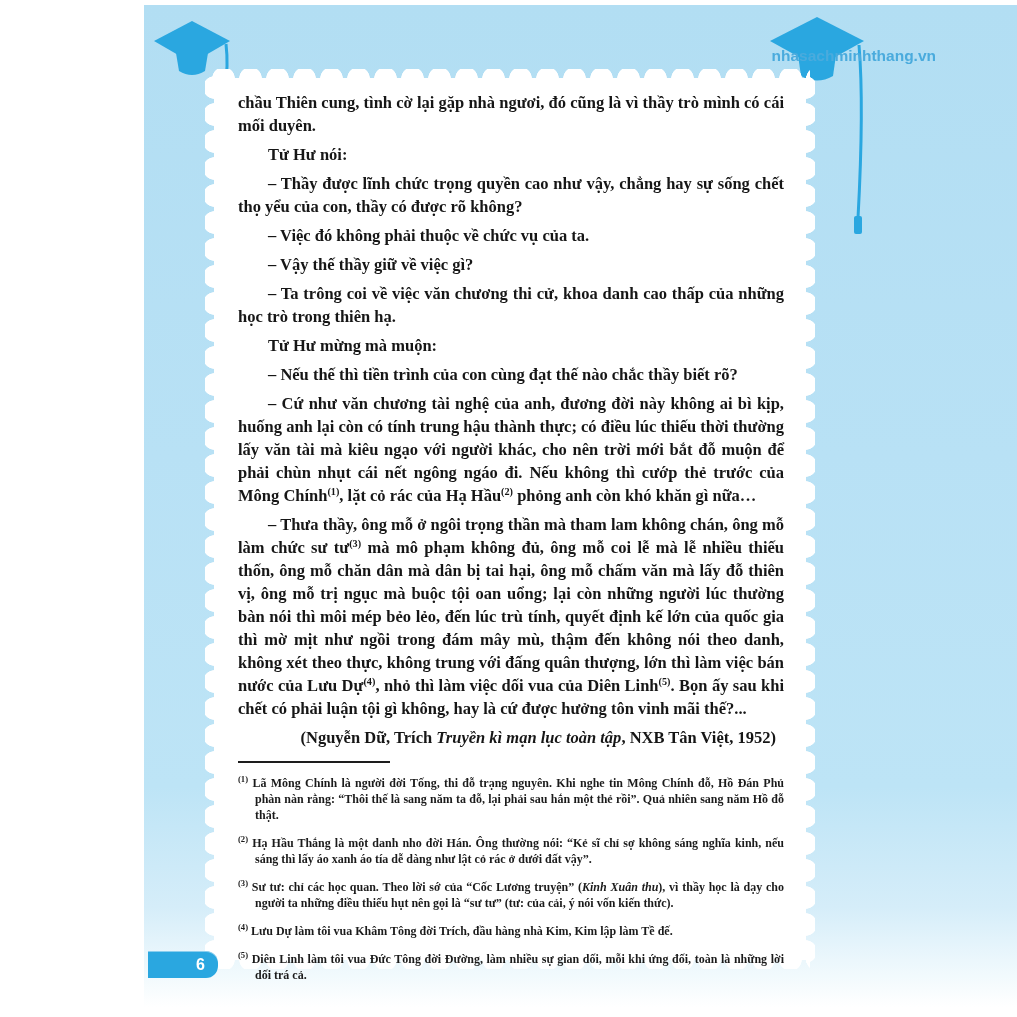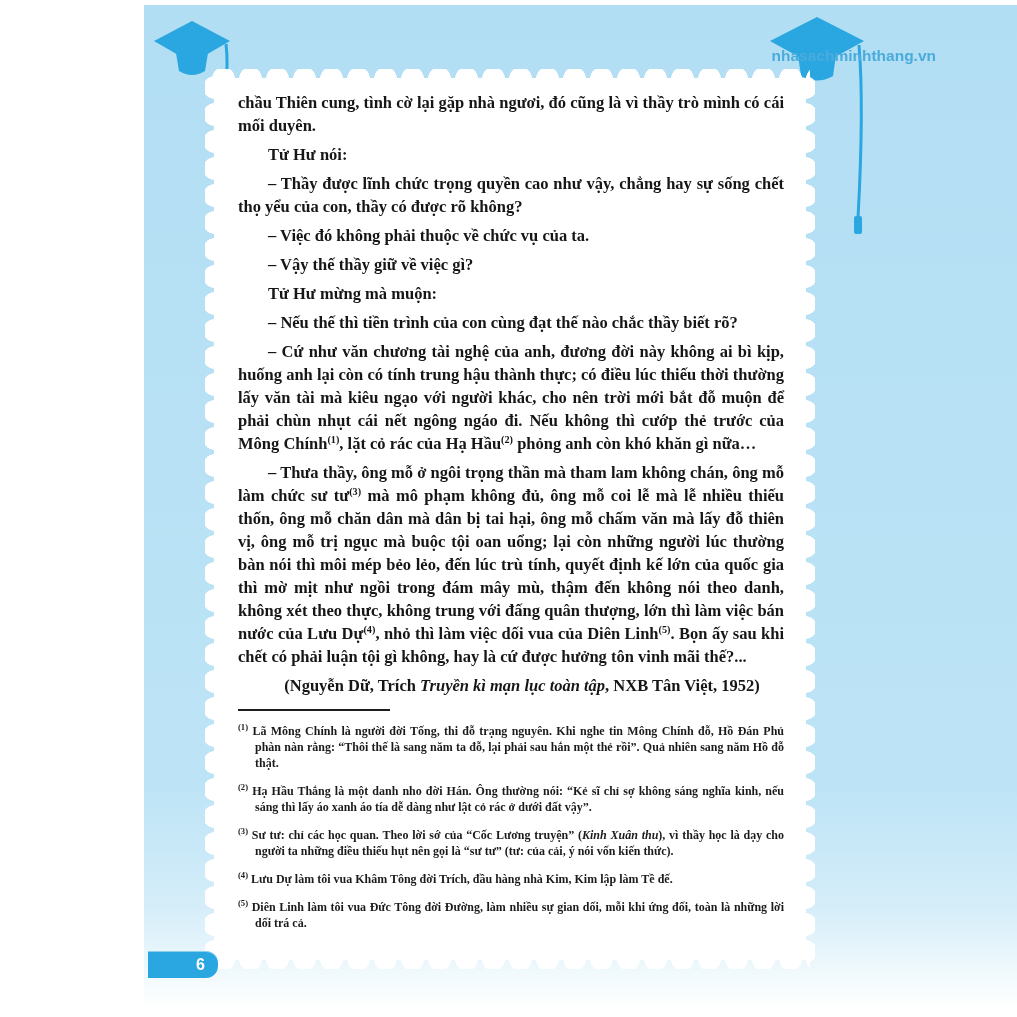--- a/index.html
+++ b/index.html
@@ -22,21 +22,21 @@
     background-size:9px 27px;background-repeat:repeat-y;}
   .sc-right{top:-4px;bottom:-4px;right:-9px;width:9px;
     background-image:radial-gradient(circle at -5% 50%, #fff 11px, rgba(255,255,255,0) 11.6px);
     background-size:9px 27px;background-repeat:repeat-y;}
 
   .paper-inner{position:absolute;left:0;top:0;right:0;bottom:0;padding:13px 22px 8px 24px;
     color:#161616;font-size:16.5px;line-height:23px;}
   .para{margin:0 0 6px 0;text-indent:30px;text-align:justify;}
   .para.first{text-indent:0;}
   sup{font-size:0.62em;line-height:0;}
-  .citation{margin:4px 8px 0 0;text-align:center;}
+  .citation{margin:4px 8px 0 0;text-align:right;}
   .citation i{font-style:italic;}
 
   .fnrule{width:152px;height:0;border-top:2px solid #1d1d1d;margin:12px 0 5px 0;}
   .fn{margin:12px 0 2px 0;font-size:12px;line-height:16px;text-align:justify;
       padding-left:17px;text-indent:-17px;color:#1b1b1b;}
   .fn sup{font-size:0.72em;}
 
   
   .v50{position:absolute;left:157px;top:90px;writing-mode:vertical-rl;text-orientation:mixed;
     font-family:"Liberation Sans", sans-serif;font-weight:bold;font-size:56px;letter-spacing:-2px;
@@ -89,20 +89,21 @@
       <div class="sc sc-bottom"></div>
       <div class="sc sc-left"></div>
       <div class="sc sc-right"></div>
 
       <div class="paper-inner">
         <p class="para first">chầu Thiên cung, tình cờ lại gặp nhà ngươi, đó cũng là vì thầy trò mình có cái mối duyên.</p>
         <p class="para">Tử Hư nói:</p>
         <p class="para">– Thầy được lĩnh chức trọng quyền cao như vậy, chẳng hay sự sống chết thọ yểu của con, thầy có được rõ không?</p>
         <p class="para">– Việc đó không phải thuộc về chức vụ của ta.</p>
         <p class="para">– Vậy thế thầy giữ về việc gì?</p>
+        <p class="para">– Ta trông coi về việc văn chương thi cử, khoa danh cao thấp của những học trò trong thiên hạ.</p>
         <p class="para">Tử Hư mừng mà muộn:</p>
         <p class="para">– Nếu thế thì tiền trình của con cùng đạt thế nào chắc thầy biết rõ?</p>
         <p class="para"><span>– Cứ như văn chương tài nghệ của anh, đương đời này không ai bì kịp, huống anh lại còn có tính trung hậu thành thực; có điều lúc thiếu thời thường lấy văn tài mà kiêu ngạo với người khác, cho nên trời mới bắt đỗ muộn để phải chùn nhụt cái nết ngông ngáo đi. Nếu không thì cướp thẻ trước của Mông Chính</span><sup>(1)</sup><span>, lặt cỏ rác của Hạ Hầu</span><sup>(2)</sup><span> phỏng anh còn khó khăn gì nữa…</span></p>
         <p class="para"><span>– Thưa thầy, ông mỗ ở ngôi trọng thần mà tham lam không chán, ông mỗ làm chức sư tư</span><sup>(3)</sup><span> mà mô phạm không đủ, ông mỗ coi lễ mà lễ nhiều thiếu thốn, ông mỗ chăn dân mà dân bị tai hại, ông mỗ chấm văn mà lấy đỗ thiên vị, ông mỗ trị ngục mà buộc tội oan uổng; lại còn những người lúc thường bàn nói thì môi mép bẻo lẻo, đến lúc trù tính, quyết định kế lớn của quốc gia thì mờ mịt như ngồi trong đám mây mù, thậm đến không nói theo danh, không xét theo thực, không trung với đấng quân thượng, lớn thì làm việc bán nước của Lưu Dự</span><sup>(4)</sup><span>, nhỏ thì làm việc dối vua của Diên Linh</span><sup>(5)</sup><span>. Bọn ấy sau khi chết có phải luận tội gì không, hay là cứ được hưởng tôn vinh mãi thế?...</span></p>
         <p class="para citation"><span>(Nguyễn Dữ, Trích </span><i>Truyền kì mạn lục toàn tập</i><span>, NXB Tân Việt, 1952)</span></p>
 
         <div class="fnrule"></div>
         <p class="fn"><sup>(1)</sup> <span>Lã Mông Chính là người đời Tống, thi đỗ trạng nguyên. Khi nghe tin Mông Chính đỗ, Hồ Đán Phủ phàn nàn rằng: “Thôi thế là sang năm ta đỗ, lại phải sau hắn một thẻ rồi”. Quả nhiên sang năm Hồ đỗ thật.</span></p>
         <p class="fn"><sup>(2)</sup> <span>Hạ Hầu Thắng là một danh nho đời Hán. Ông thường nói: “Kẻ sĩ chỉ sợ không sáng nghĩa kinh, nếu sáng thì lấy áo xanh áo tía dễ dàng như lật cỏ rác ở dưới đất vậy”.</span></p>
         <p class="fn"><sup>(3)</sup> <span>Sư tư: chỉ các học quan. Theo lời sớ của “Cốc Lương truyện” (</span><i>Kinh Xuân thu</i><span>), vì thầy học là dạy cho người ta những điều thiếu hụt nên gọi là “sư tư” (tư: của cải, ý nói vốn kiến thức).</span></p>

